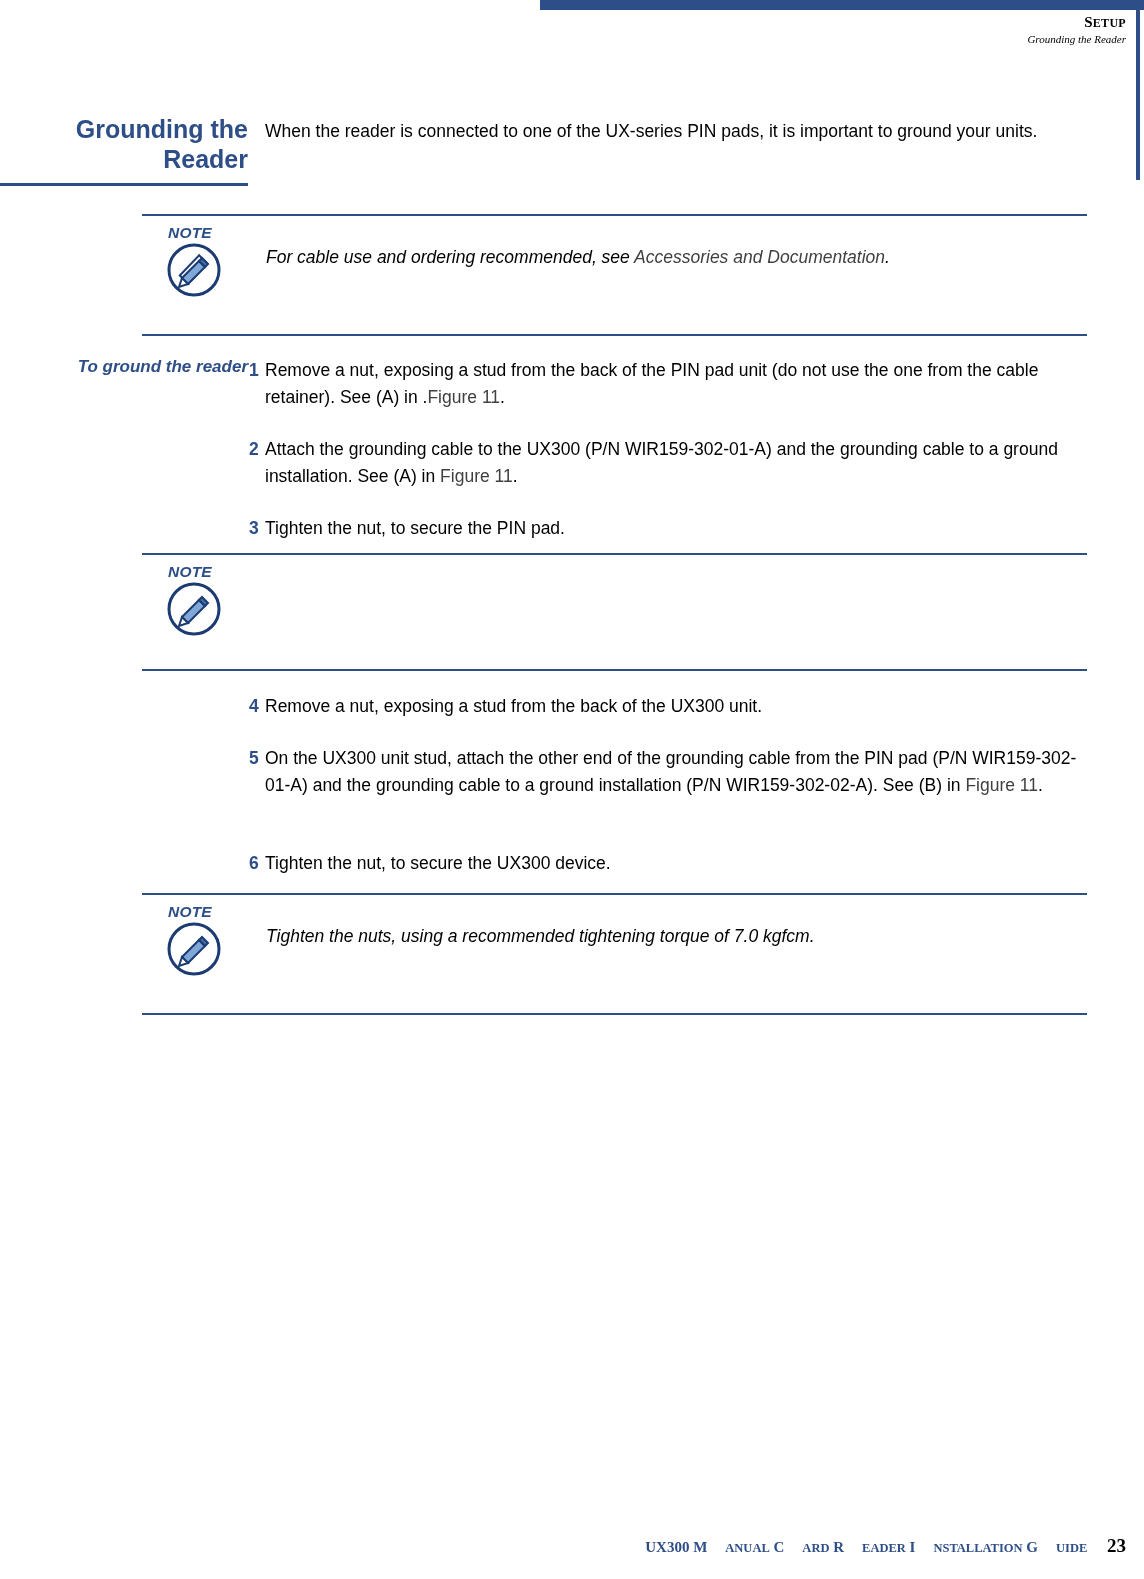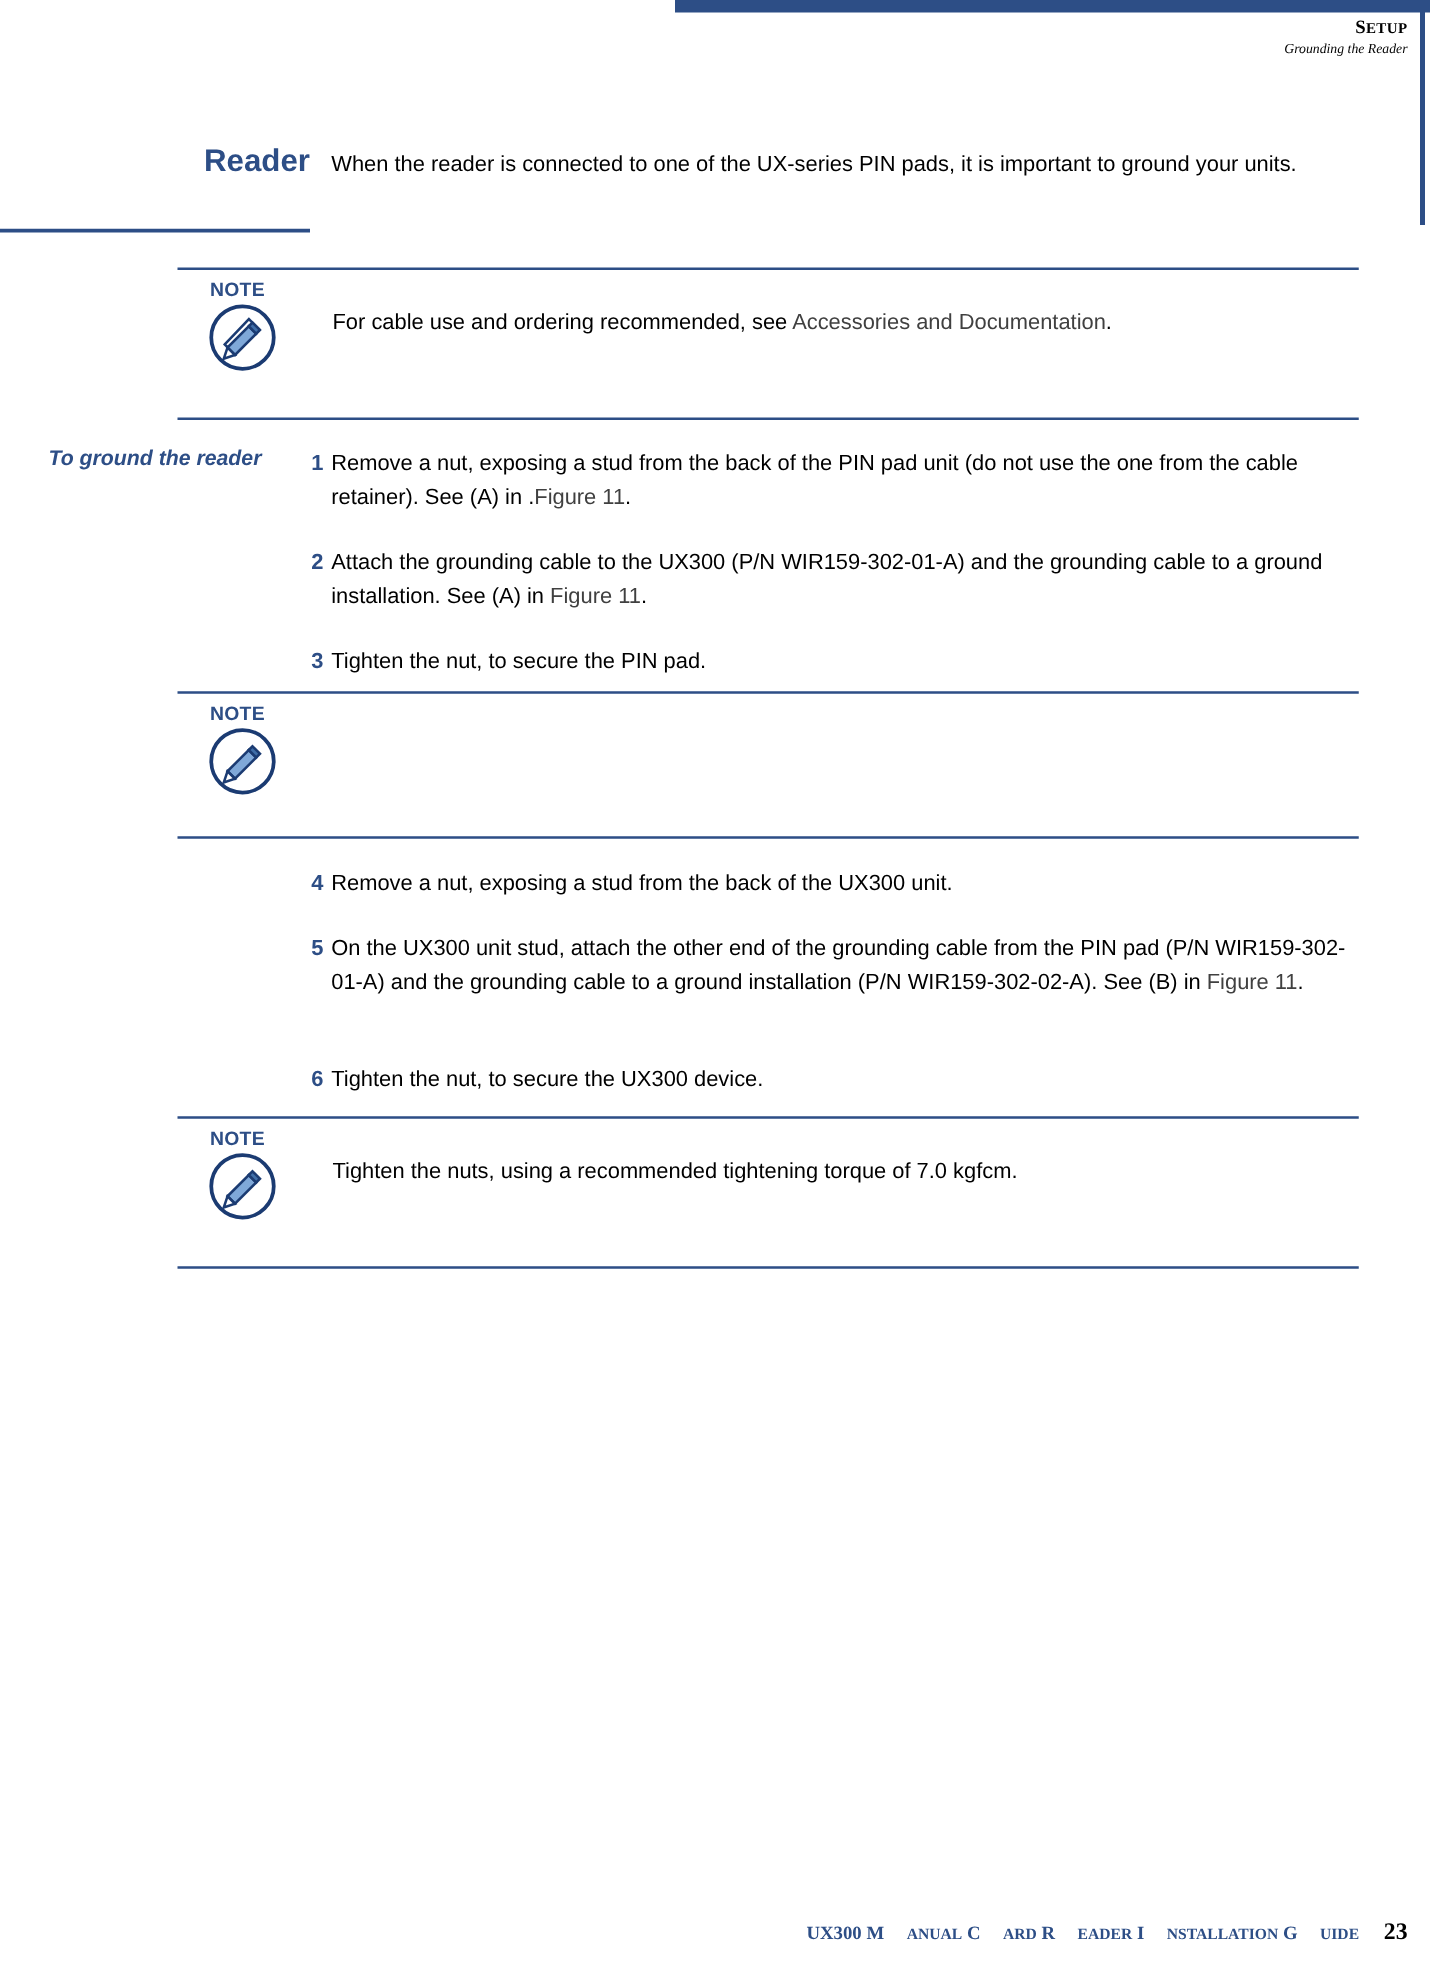--- a/index.html
+++ b/index.html
@@ -75,21 +75,21 @@
     width: 248px;
     height: 3px;
     background: #2d4e86;
   }
 
   .proc-label {
     position: absolute;
     top: 357px;
     left: 0;
     width: 248px;
-    text-align: center;
+    text-align: right;
     font-size: 17px;
     font-weight: bold;
     font-style: italic;
     color: #2d4e86;
   }
 
   
   .intro {
     position: absolute;
     top: 118px;
@@ -97,20 +97,21 @@
     width: 820px;
     font-size: 17.5px;
     line-height: 27px;
   }
 
   
   .note {
     position: absolute;
     left: 142px;
     width: 945px;
+    font-style: italic;
   }
   .note .rule {
     height: 2px;
     background: #2d4e86;
     width: 100%;
   }
   .note-body {
     position: relative;
     min-height: 88px;
   }
@@ -191,20 +192,21 @@
 
 <div class="header-bar"></div>
 <div class="header-right-rule"></div>
 
 <div class="header-text">
   <div class="header-setup"><span>S</span><span class="small-caps">ETUP</span></div>
   <div class="header-sub">Grounding the Reader</div>
 </div>
 
 <div class="section-title">
+  <div>Grounding the</div>
   <div>Reader</div>
 </div>
 <div class="section-title-rule"></div>
 
 <div class="intro">When the reader is connected to one of the UX-series PIN pads, it is important to ground your units.</div>
 
 <div class="note" style="top:214px;">
   <div class="rule"></div>
   <div class="note-body" style="height:118px;">
     <div class="note-label">NOTE</div>

